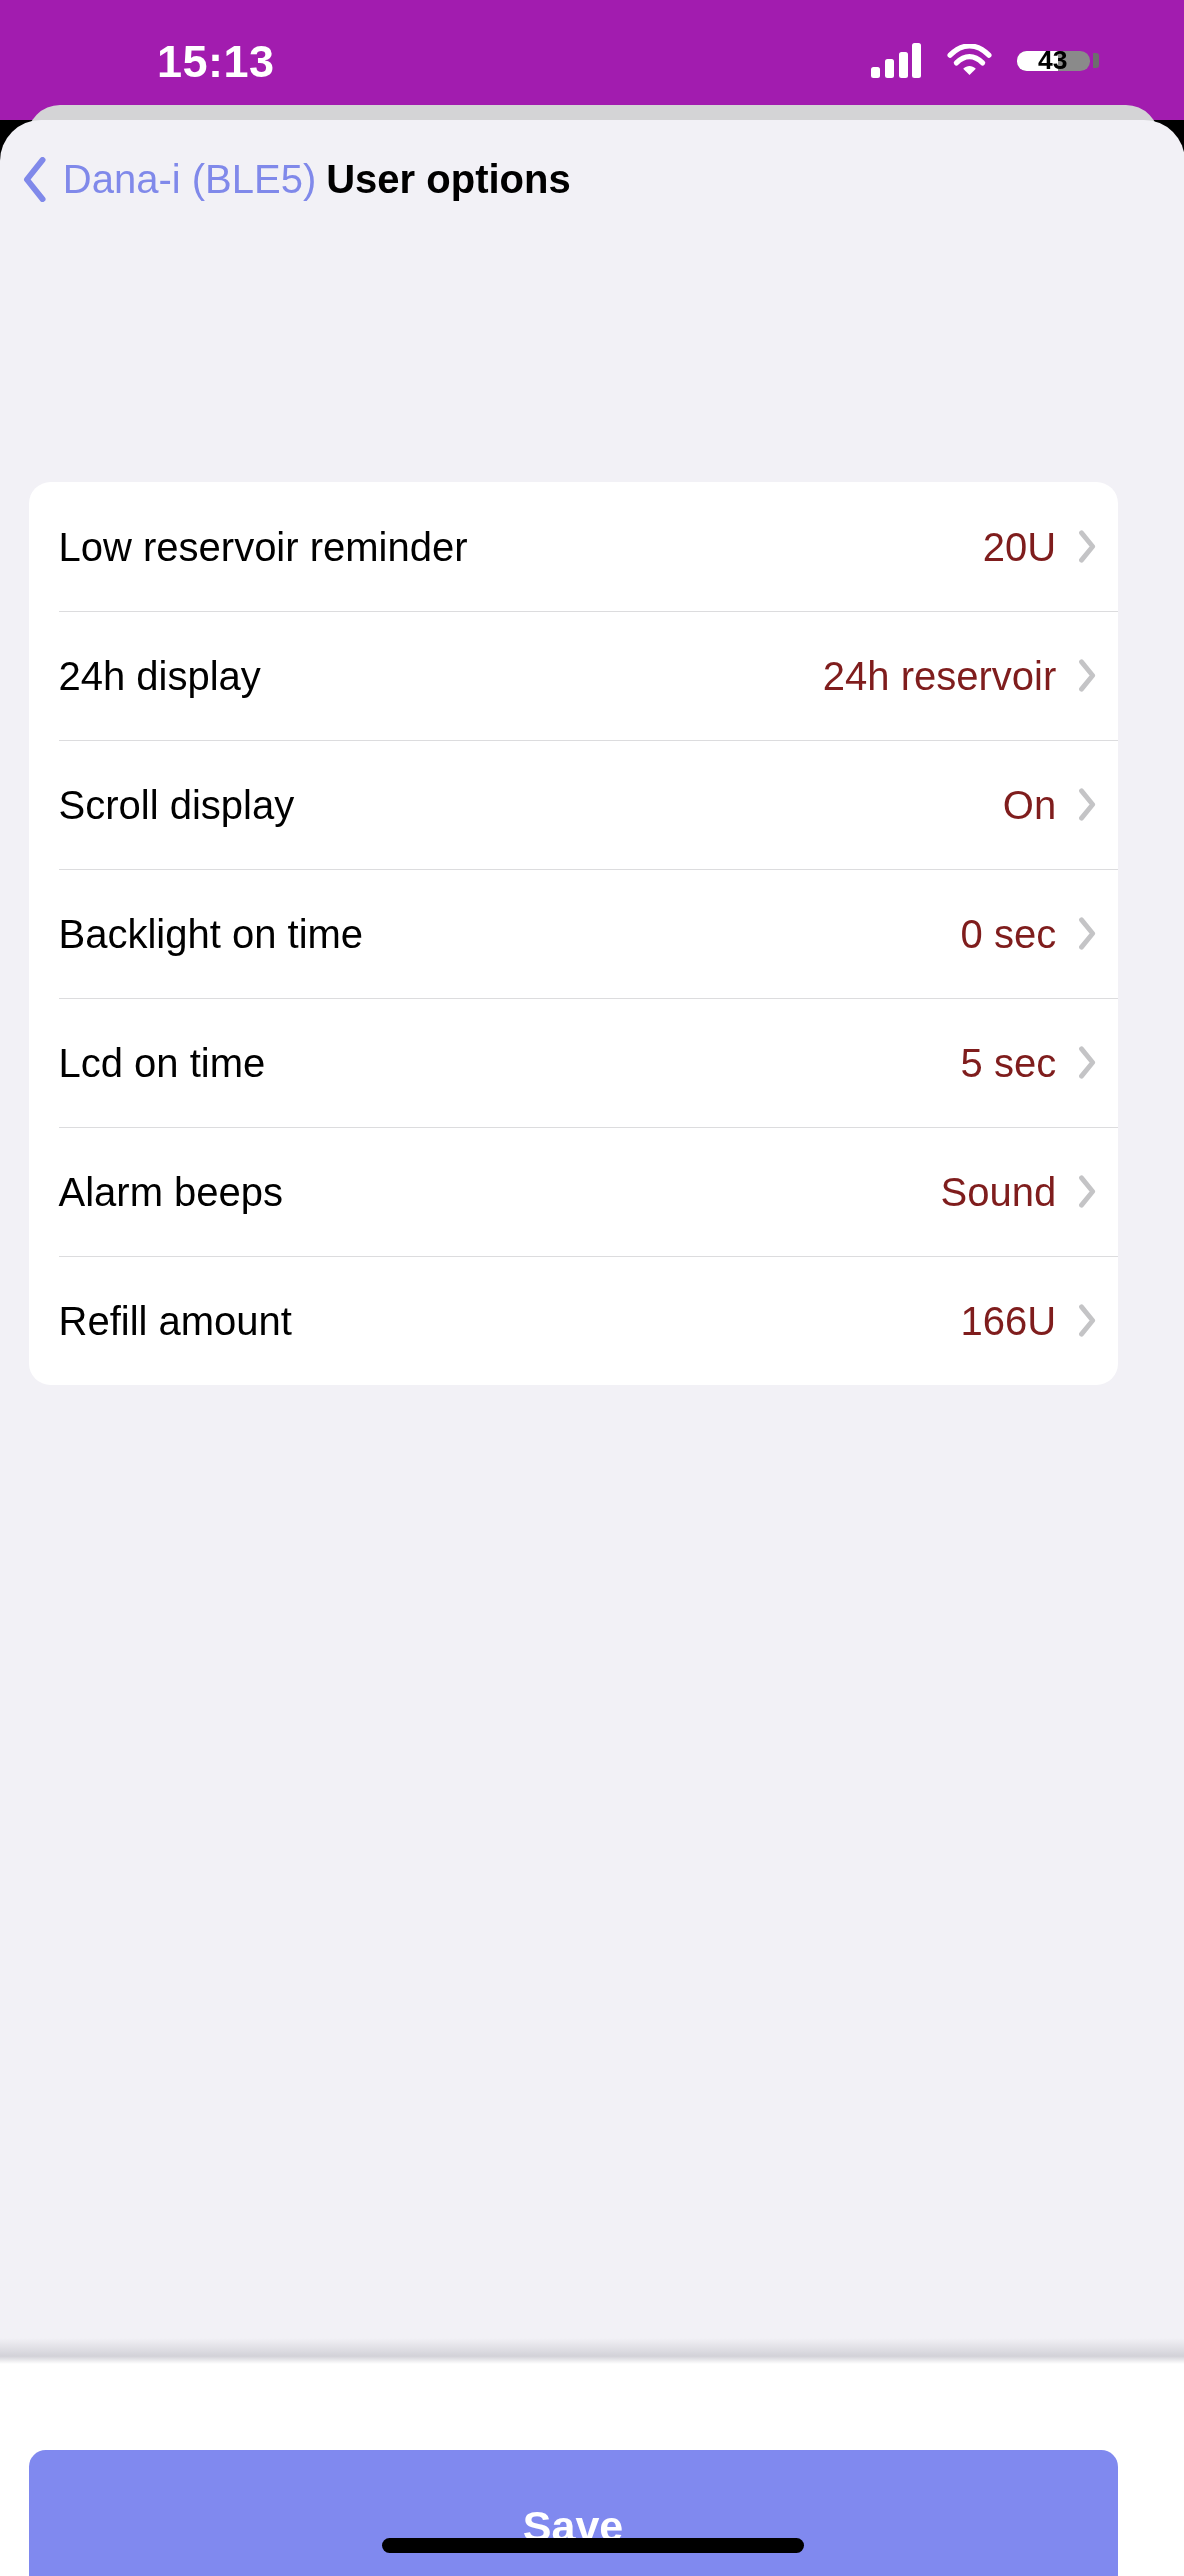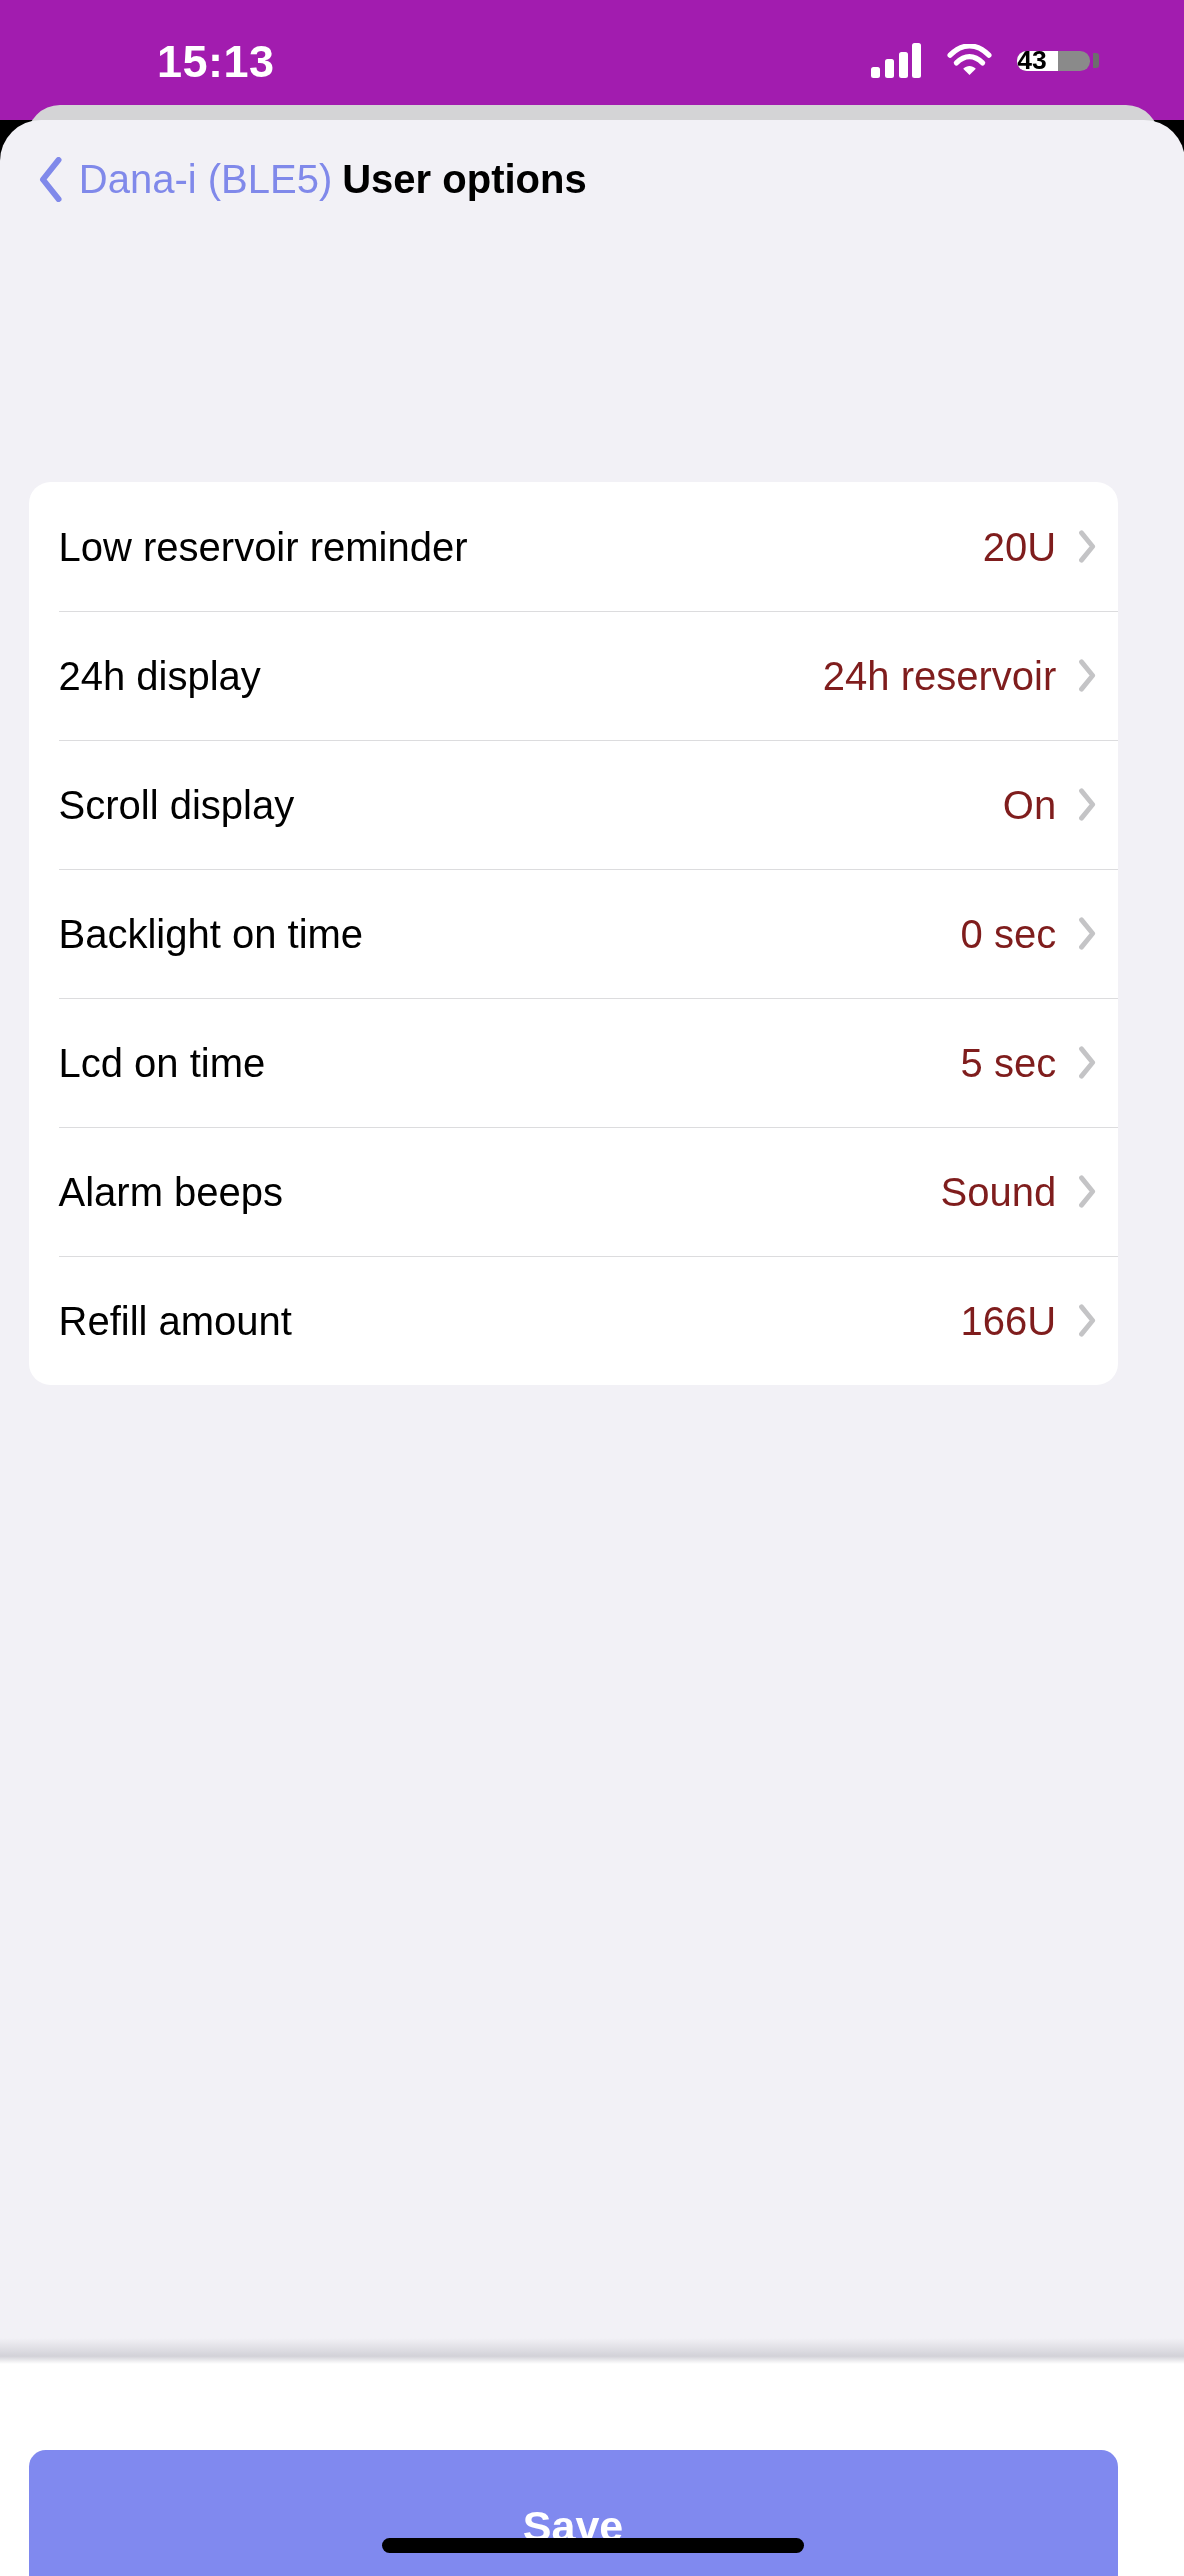--- a/index.html
+++ b/index.html
@@ -41,21 +41,21 @@
   .cell-bars i:nth-child(4){ height:35px; }
   
   .wifi { width:45px; height:33px; display:block; }
   
   .battery {
     position:relative;
     width:73px; height:20px;
     border-radius:9.8px;
     background:#8a8a8a;
     overflow:hidden;
-    display:flex; align-items:center; 
+    display:flex; align-items:center; justify-content:center;
   }
   .battery-fill {
     position:absolute; left:0; top:0; bottom:0;
     width:56%;
     background:#fff;
   }
   .battery-label {
     position:relative;
     font-size:26.5px; font-weight:bold; color:#000;
     line-height:26.5px;
@@ -84,21 +84,21 @@
     width:1185px; height:2456px;
     background:#f2f1f6;
     border-radius:41px 41px 0 0;
     overflow:hidden;
   }
 
   
   #nav-bar {
     position:absolute;
     left:0; top:0; width:1185px; height:118px;
-    display:flex; align-items:center;padding-left:16px;
+    display:flex; align-items:center;
   }
   #nav-back {
     display:flex; align-items:center;
     padding-left:21.6px;
     cursor:pointer;
     height:100%;
   }
   .chev-back { width:25.5px; height:45px; display:block; }
   #nav-back-label {
     font-size:40px; color:#8089ea;

